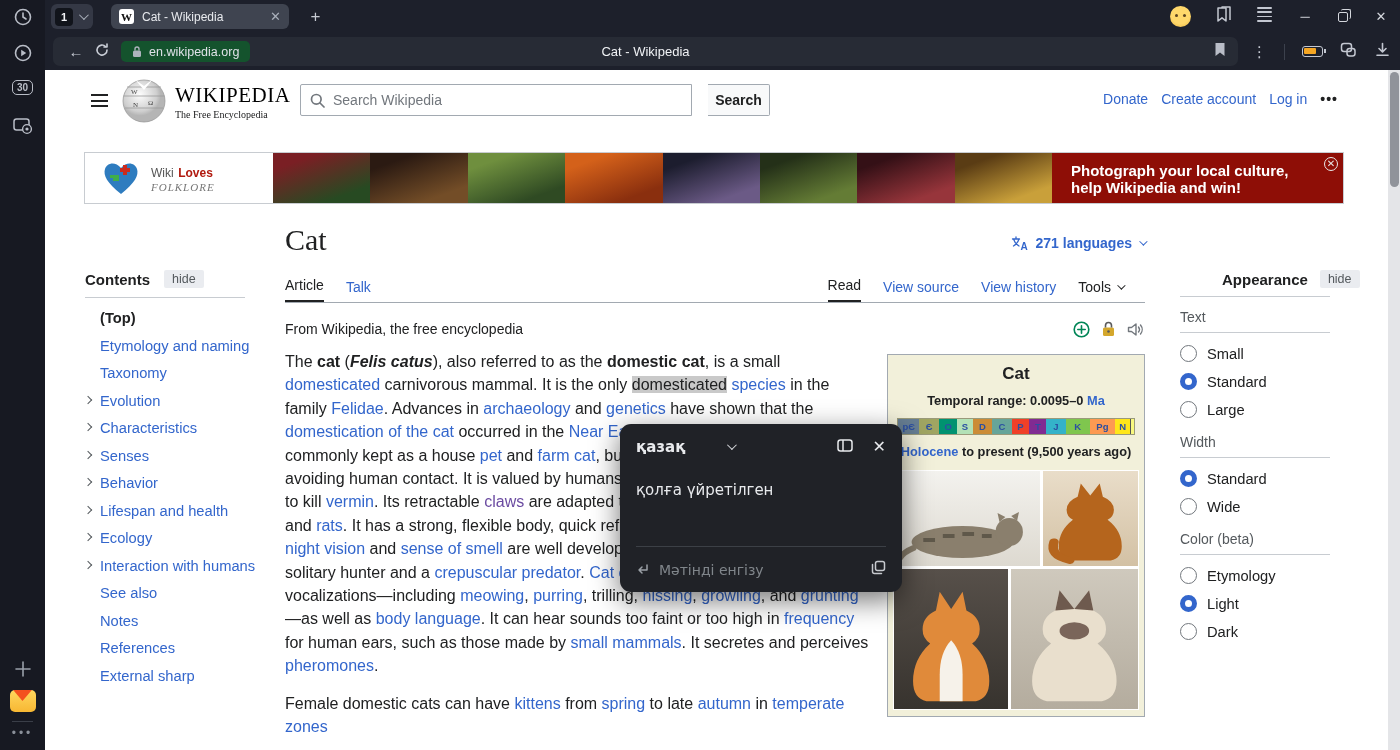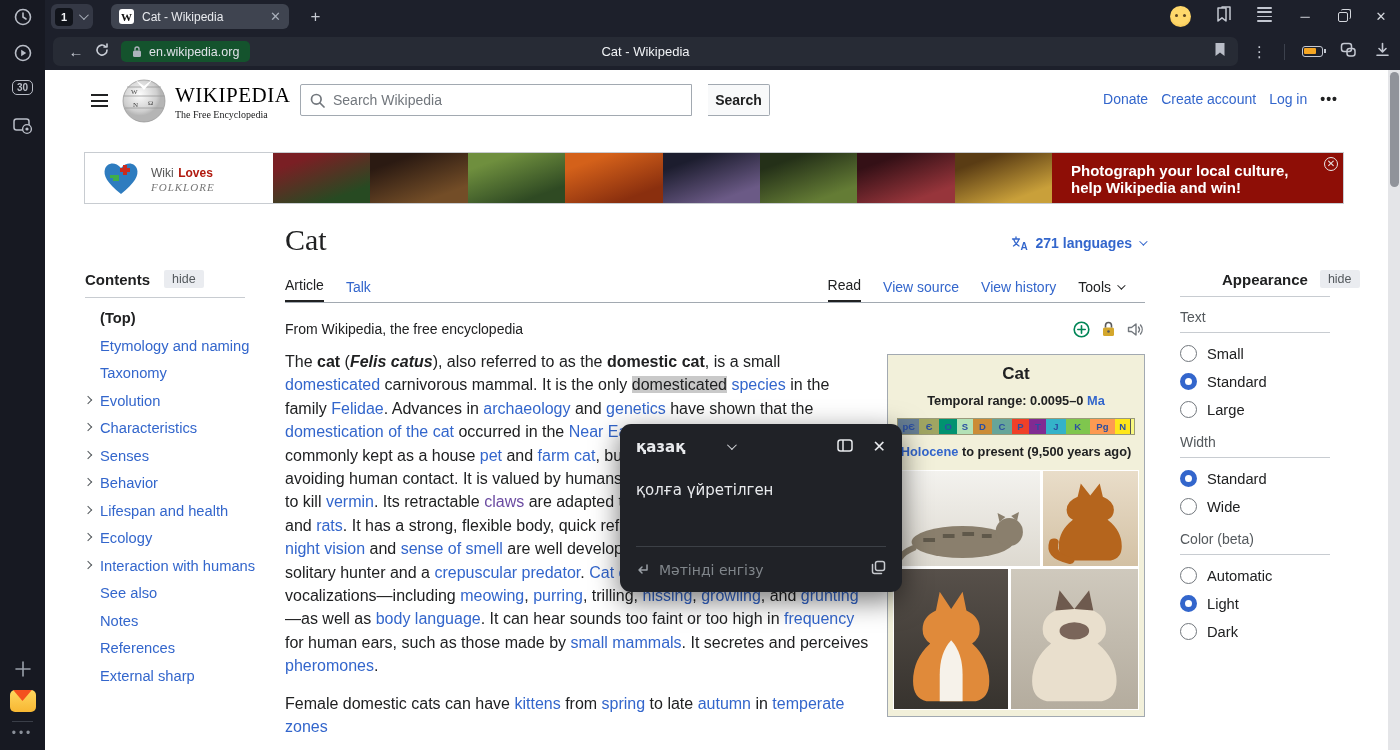--- a/index.html
+++ b/index.html
@@ -430,21 +430,21 @@
             </div>
             <div class="ap-opt">
               <span class="radio"></span>
               <span>Wide</span>
             </div>
           </div>
           <div class="ap-group">
             <div class="ap-label">Color (beta)</div>
             <div class="ap-opt">
               <span class="radio"></span>
-              <span>Automatic</span>
+              <span>Etymology</span>
             </div>
             <div class="ap-opt">
               <span class="radio sel"></span>
               <span>Light</span>
             </div>
             <div class="ap-opt">
               <span class="radio"></span>
               <span>Dark</span>
             </div>
           </div>

